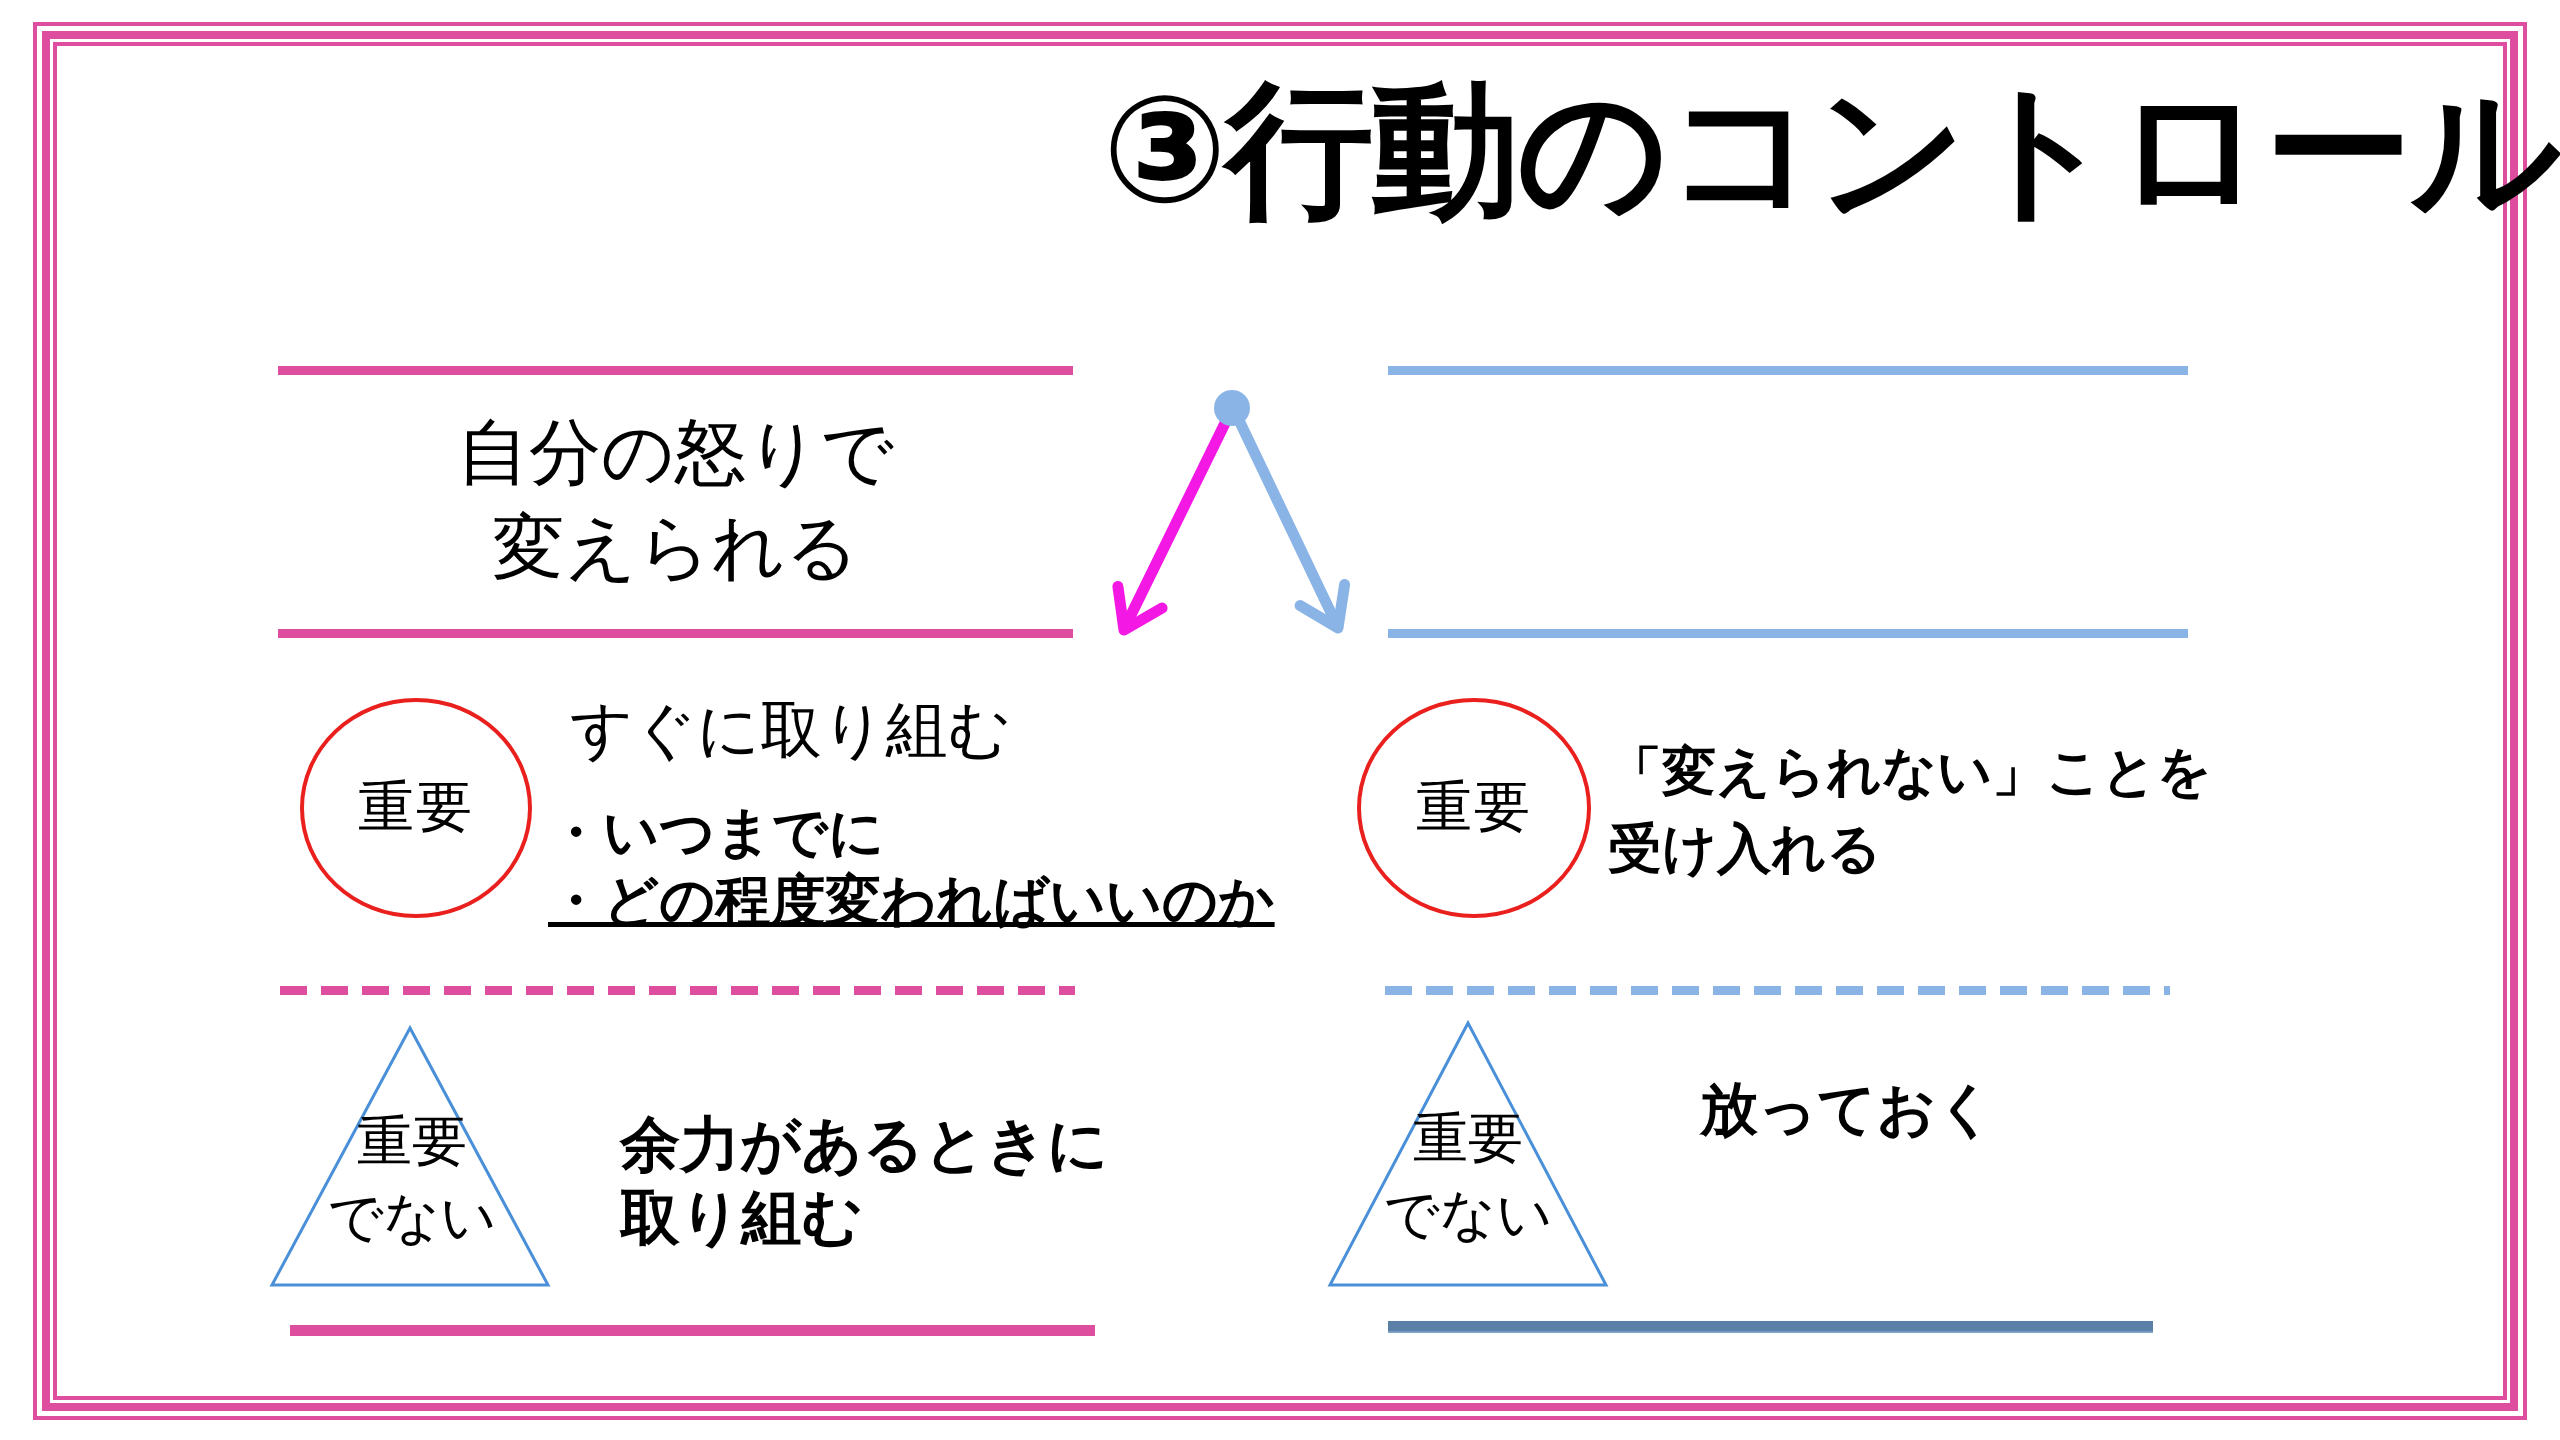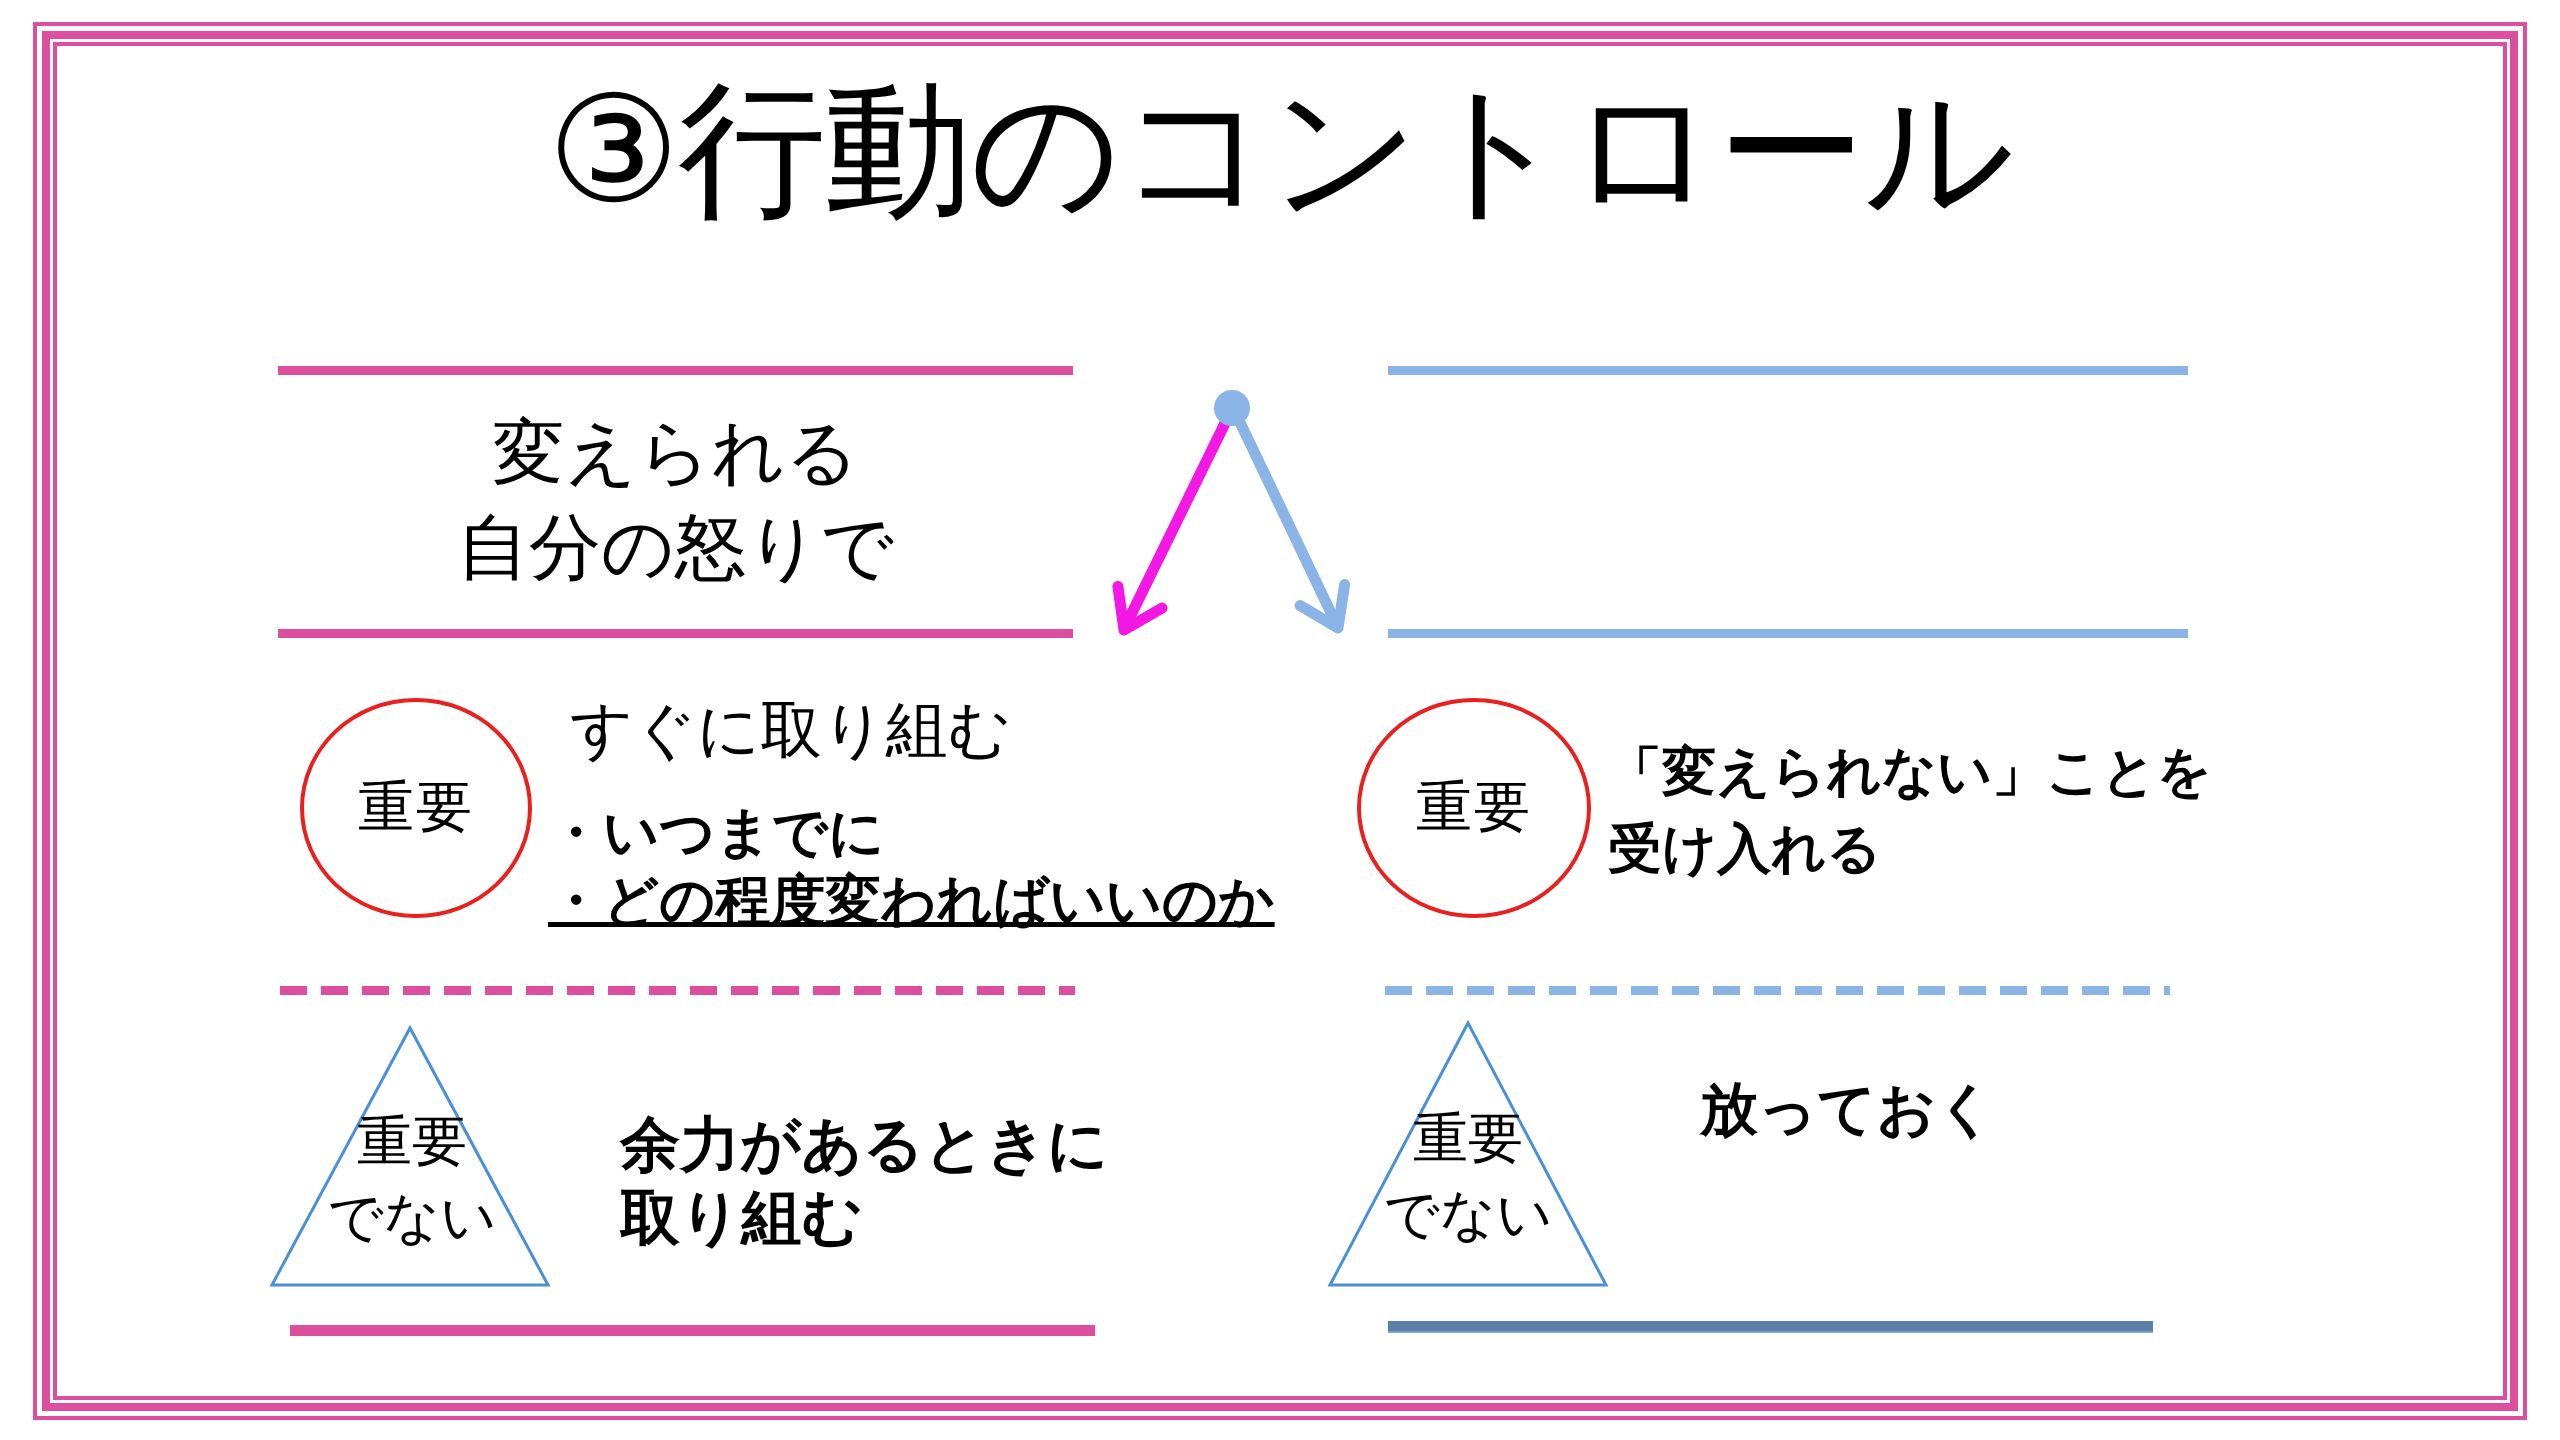--- a/index.html
+++ b/index.html
@@ -4,22 +4,22 @@
 <style>
   html,body{margin:0;padding:0;background:#ffffff;}
   #page{position:relative;width:2560px;height:1440px;background:#ffffff;overflow:hidden;
         font-family:"Liberation Sans","DejaVu Sans",sans-serif;color:var(--ink);}
   
   .frame{position:absolute;pointer-events:none;}
   .frame-outer{left:33px;right:33px;top:22px;bottom:20px;border:4px solid var(--pink);}
   .frame-mid{left:42px;right:42px;top:31px;bottom:29px;border:8px solid var(--pink);}
   .frame-inner{left:53px;right:53px;top:42px;bottom:40px;border:4px solid var(--pink);}
 
-  .title{position:absolute;top:52px;left:0;width:2560px;text-align:center;
-         font-size:148px;letter-spacing:-2px;font-weight:400;white-space:nowrap;}
+  .title{position:absolute;top:52px;left:0;width:2560px;text-align:right;
+         font-size:148px;letter-spacing:-2px;font-weight:700;white-space:nowrap;}
 
   .hline{position:absolute;height:9px;}
   .hline.pink{background:var(--pink);}
   .hline.blue{background:var(--blue);}
 
   .col-header{position:absolute;text-align:center;font-size:72px;line-height:95px;white-space:nowrap;}
   .uline{border-bottom:5px solid var(--ink);padding-bottom:4px;}
 
   .dashed{position:absolute;height:9px;}
   .dashed.pink{background:repeating-linear-gradient(to right,var(--pink) 0 27px,transparent 27px 41px);}
@@ -50,22 +50,22 @@
 <div id="page">
 
   <div class="frame frame-outer"></div>
   <div class="frame frame-mid"></div>
   <div class="frame frame-inner"></div>
 
   <div class="title">③行動のコントロール</div>
 
   <div class="hline pink" style="left:278px;top:366px;width:795px;"></div>
   <div class="col-header" style="left:278px;top:405px;width:795px;">
+    <div>自分の怒りで</div>
     <div>変えられる</div>
-    <div>自分の怒りで</div>
   </div>
   <div class="hline pink" style="left:278px;top:629px;width:795px;"></div>
 
   <div class="hline blue" style="left:1388px;top:366px;width:800px;"></div>
   <div class="hline blue" style="left:1388px;top:629px;width:800px;"></div>
 
   <svg style="position:absolute;left:1080px;top:378px;" width="320" height="300" viewBox="0 0 320 300">
     <line x1="151" y1="33" x2="49" y2="241" style="stroke:var(--magenta);stroke-width:11;stroke-linecap:round;"></line>
     <polyline points="82.1,230 44,252 37.9,208.4" style="fill:none;stroke:var(--magenta);stroke-width:11;stroke-linecap:round;stroke-linejoin:round;"></polyline>
     <line x1="156" y1="36" x2="253" y2="239" style="stroke:var(--blue);stroke-width:11;stroke-linecap:round;"></line>

